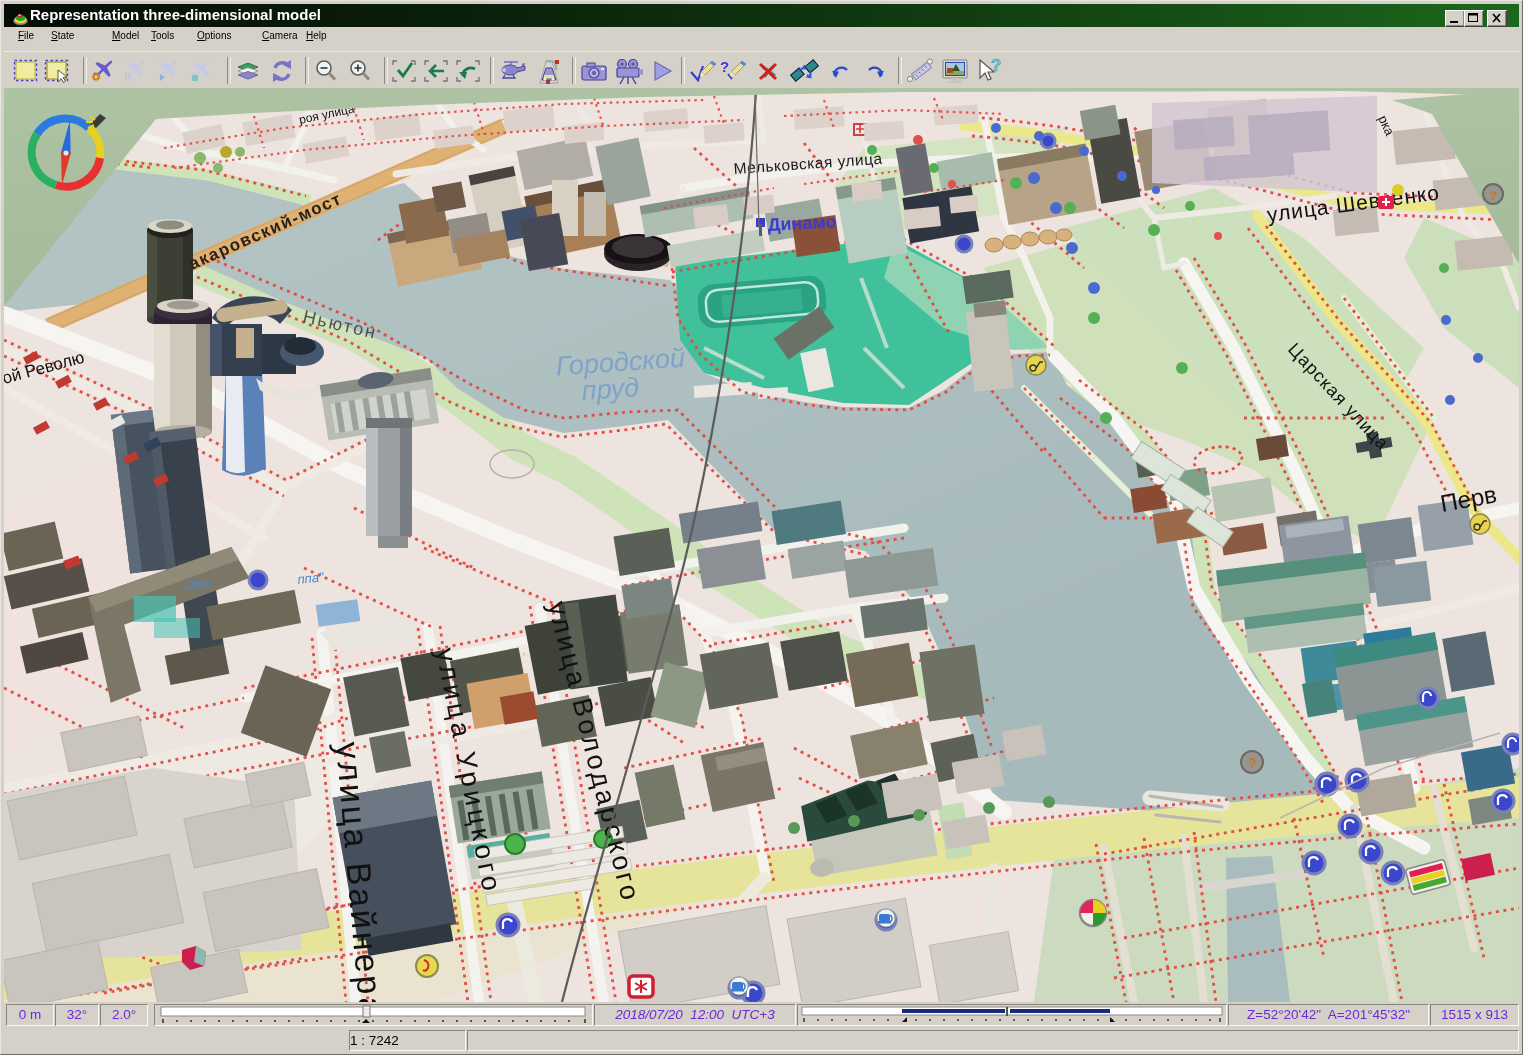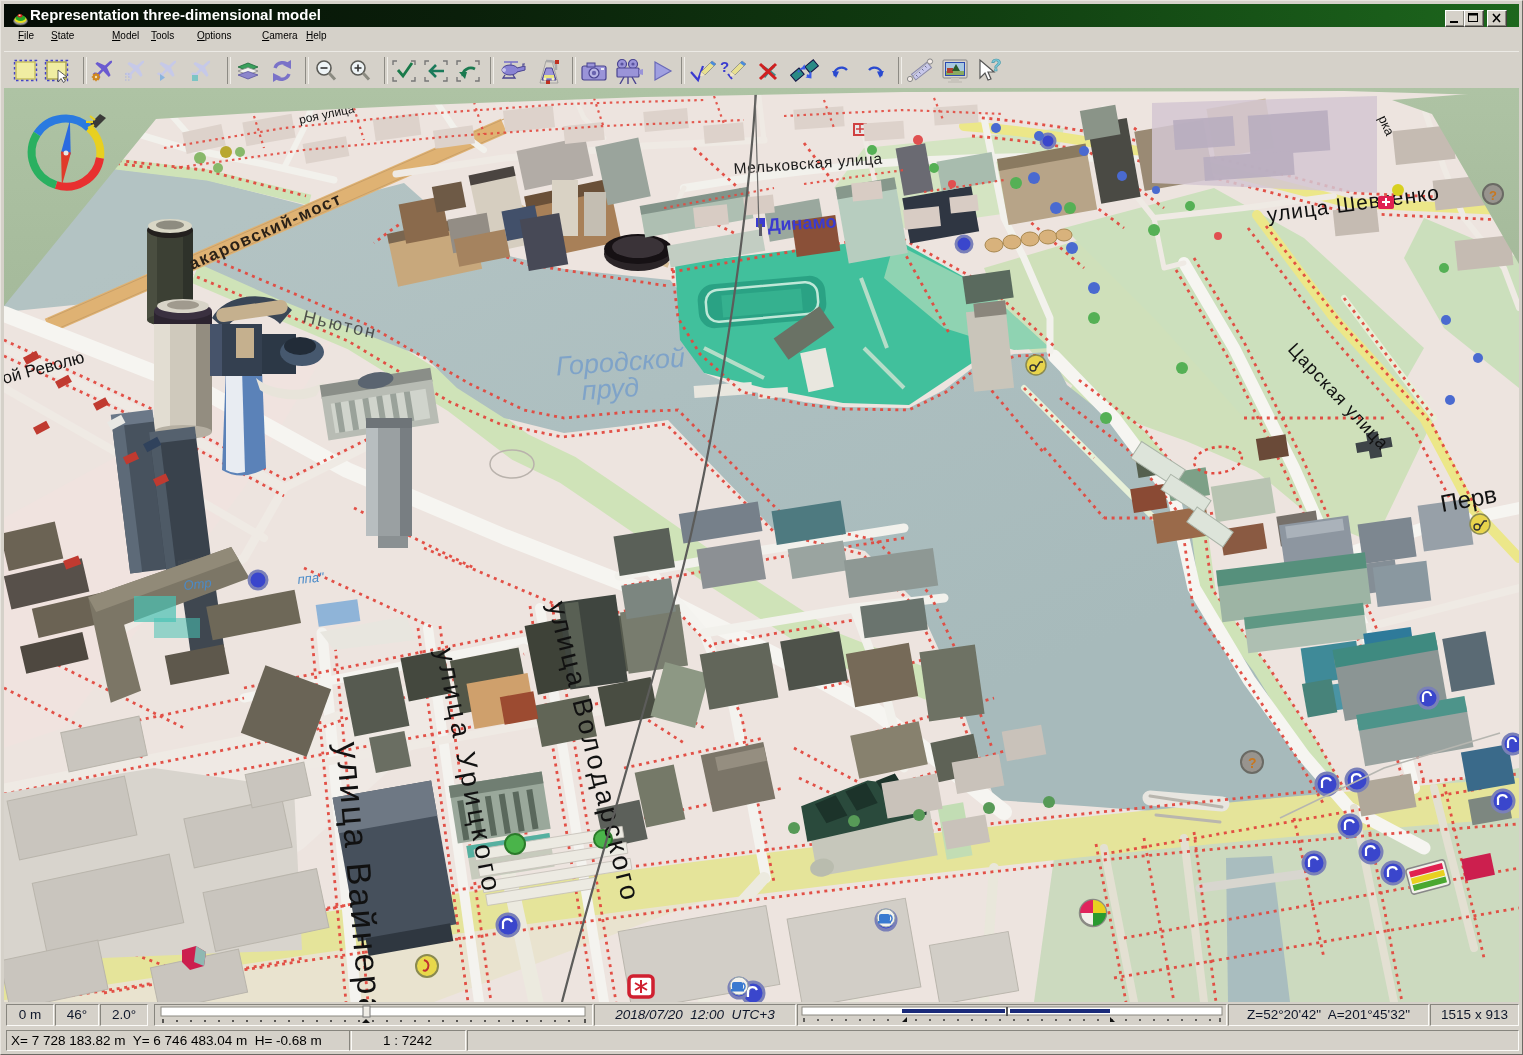--- a/index.html
+++ b/index.html
@@ -21,22 +21,22 @@
 #toolbar{position:absolute;left:4px;top:51px;right:4px;height:37px;background:#d5d1c9;
   border-top:1px solid #eceae5;}
 .ti{position:absolute;top:6px;width:26px;height:26px;}
 .tsep{position:absolute;top:5px;width:2px;height:27px;
   border-left:1px solid #8d8b84;border-right:1px solid #f0eee9;}
 #map{position:absolute;left:4px;top:88px;width:1515px;height:914px;background:#ece1dc;overflow:hidden;box-shadow:inset 1px 1px 0 #8a8880;}
 #sb1{position:absolute;left:4px;top:1002px;width:1515px;height:27px;background:#d5d1c9;}
 #sb2{position:absolute;left:4px;top:1029px;width:1515px;height:23px;background:#d5d1c9;}
 .cell{position:absolute;top:2px;height:20px;line-height:20px;font-size:13.5px;text-align:center;
   border-top:1px solid #87857e;border-left:1px solid #87857e;
-  border-bottom:1px solid #fbfaf7;border-right:1px solid #fbfaf7;color:#0f172a;}
-.cell2{position:absolute;top:1px;height:19px;line-height:19px;font-size:13.5px;text-align:center;
+  border-bottom:1px solid #fbfaf7;border-right:1px solid #fbfaf7;color:#6d28d9;}
+.cell2{position:absolute;top:1px;height:19px;line-height:19px;font-size:13.5px;
   border-top:1px solid #87857e;border-left:1px solid #87857e;
   border-bottom:1px solid #fbfaf7;border-right:1px solid #fbfaf7;color:#000;}
 </style>
 </head>
 <body>
 <div id="frame"></div>
 <div id="titlebar">
  <svg id="title-ic" width="17" height="17" viewBox="0 0 17 17">
   <ellipse cx="8.5" cy="11" rx="7" ry="4" fill="#9a9a92" stroke="#555" stroke-width="0.8"></ellipse>
   <ellipse cx="8.5" cy="9.5" rx="6" ry="3.4" fill="#e8e020"></ellipse>
@@ -858,21 +858,21 @@
  <g transform="translate(86,22)">
   <path d="M0,14 L10,4 L16,8 L6,18 Z" fill="#3a3a38"></path>
   <path d="M-2,18 l6,-3 M-4,12 l7,0 M0,6 l5,4" stroke="#e8d020" stroke-width="2"></path>
  </g>
 </g>
 
 </svg>
 </div>
 <div id="sb1">
  <div class="cell" style="left:2px;width:46px;">0 m</div>
- <div class="cell" style="left:51px;width:42px;">46°</div>
+ <div class="cell" style="left:51px;width:42px;">32°</div>
  <div class="cell" style="left:96px;width:46px;">2.0°</div>
  <div class="cell" style="left:150px;width:437px;">
       <svg width="437" height="20" style="position:absolute;left:0;top:0">
   <rect x="6" y="2" width="424" height="9" fill="#fff" stroke="#8a8880" stroke-width="1"></rect>
   <rect x="208" y="1" width="7" height="11" fill="#efece6" stroke="#777" stroke-width="1"></rect>
   <g stroke="#222" stroke-width="1.4">
    <path d="M8,14 v4 M430,14 v4"></path>
    <path d="M22,15 v2 M36,15 v2 M50,15 v2 M64,15 v2 M78,15 v2 M92,15 v2 M106,15 v2 M120,15 v2 M134,15 v2 M148,15 v2 M162,15 v2 M176,15 v2 M190,15 v2 M204,15 v2 M218,15 v2 M232,15 v2 M246,15 v2 M260,15 v2 M274,15 v2 M288,15 v2 M302,15 v2 M316,15 v2 M330,15 v2 M344,15 v2 M358,15 v2 M372,15 v2 M386,15 v2 M400,15 v2 M414,15 v2"></path>
   </g>
   <path d="M207,18 l4,-4 l4,4 Z" fill="#111"></path>
@@ -890,16 +890,15 @@
    <path d="M20,14 v2 M34,14 v2 M48,14 v2 M62,14 v2 M76,14 v2 M90,14 v2 M118,14 v2 M132,14 v2 M146,14 v2 M160,14 v2 M174,14 v2 M188,14 v2 M202,14 v2 M216,14 v2 M230,14 v2 M244,14 v2 M258,14 v2 M272,14 v2 M286,14 v2 M300,14 v2 M314,14 v2 M328,14 v2 M342,14 v2 M356,14 v2 M370,14 v2 M384,14 v2 M398,14 v2 M412,14 v2"></path>
   </g>
   <path d="M104,17 l5,-5 v5 Z" fill="#111"></path>
   <path d="M312,12 l5,5 h-5 Z" fill="#111"></path>
  </svg>
     </div>
  <div class="cell" style="left:1224px;width:199px;">Z=52°20'42"&nbsp; A=201°45'32"</div>
  <div class="cell" style="left:1426px;width:87px;">1515 x 913</div>
 </div>
 <div id="sb2">
- <div class="cell2" style="left:2px;width:340px;text-align:left;padding-left:4px;">X= 7 728 183.82 m&nbsp; Y= 6 746 483.04 m&nbsp; H= -0.68 m</div>
  <div class="cell2" style="left:345px;width:115px;">1 : 7242</div>
  <div class="cell2" style="left:463px;width:1050px;"></div>
 </div>
 
 </body></html>

